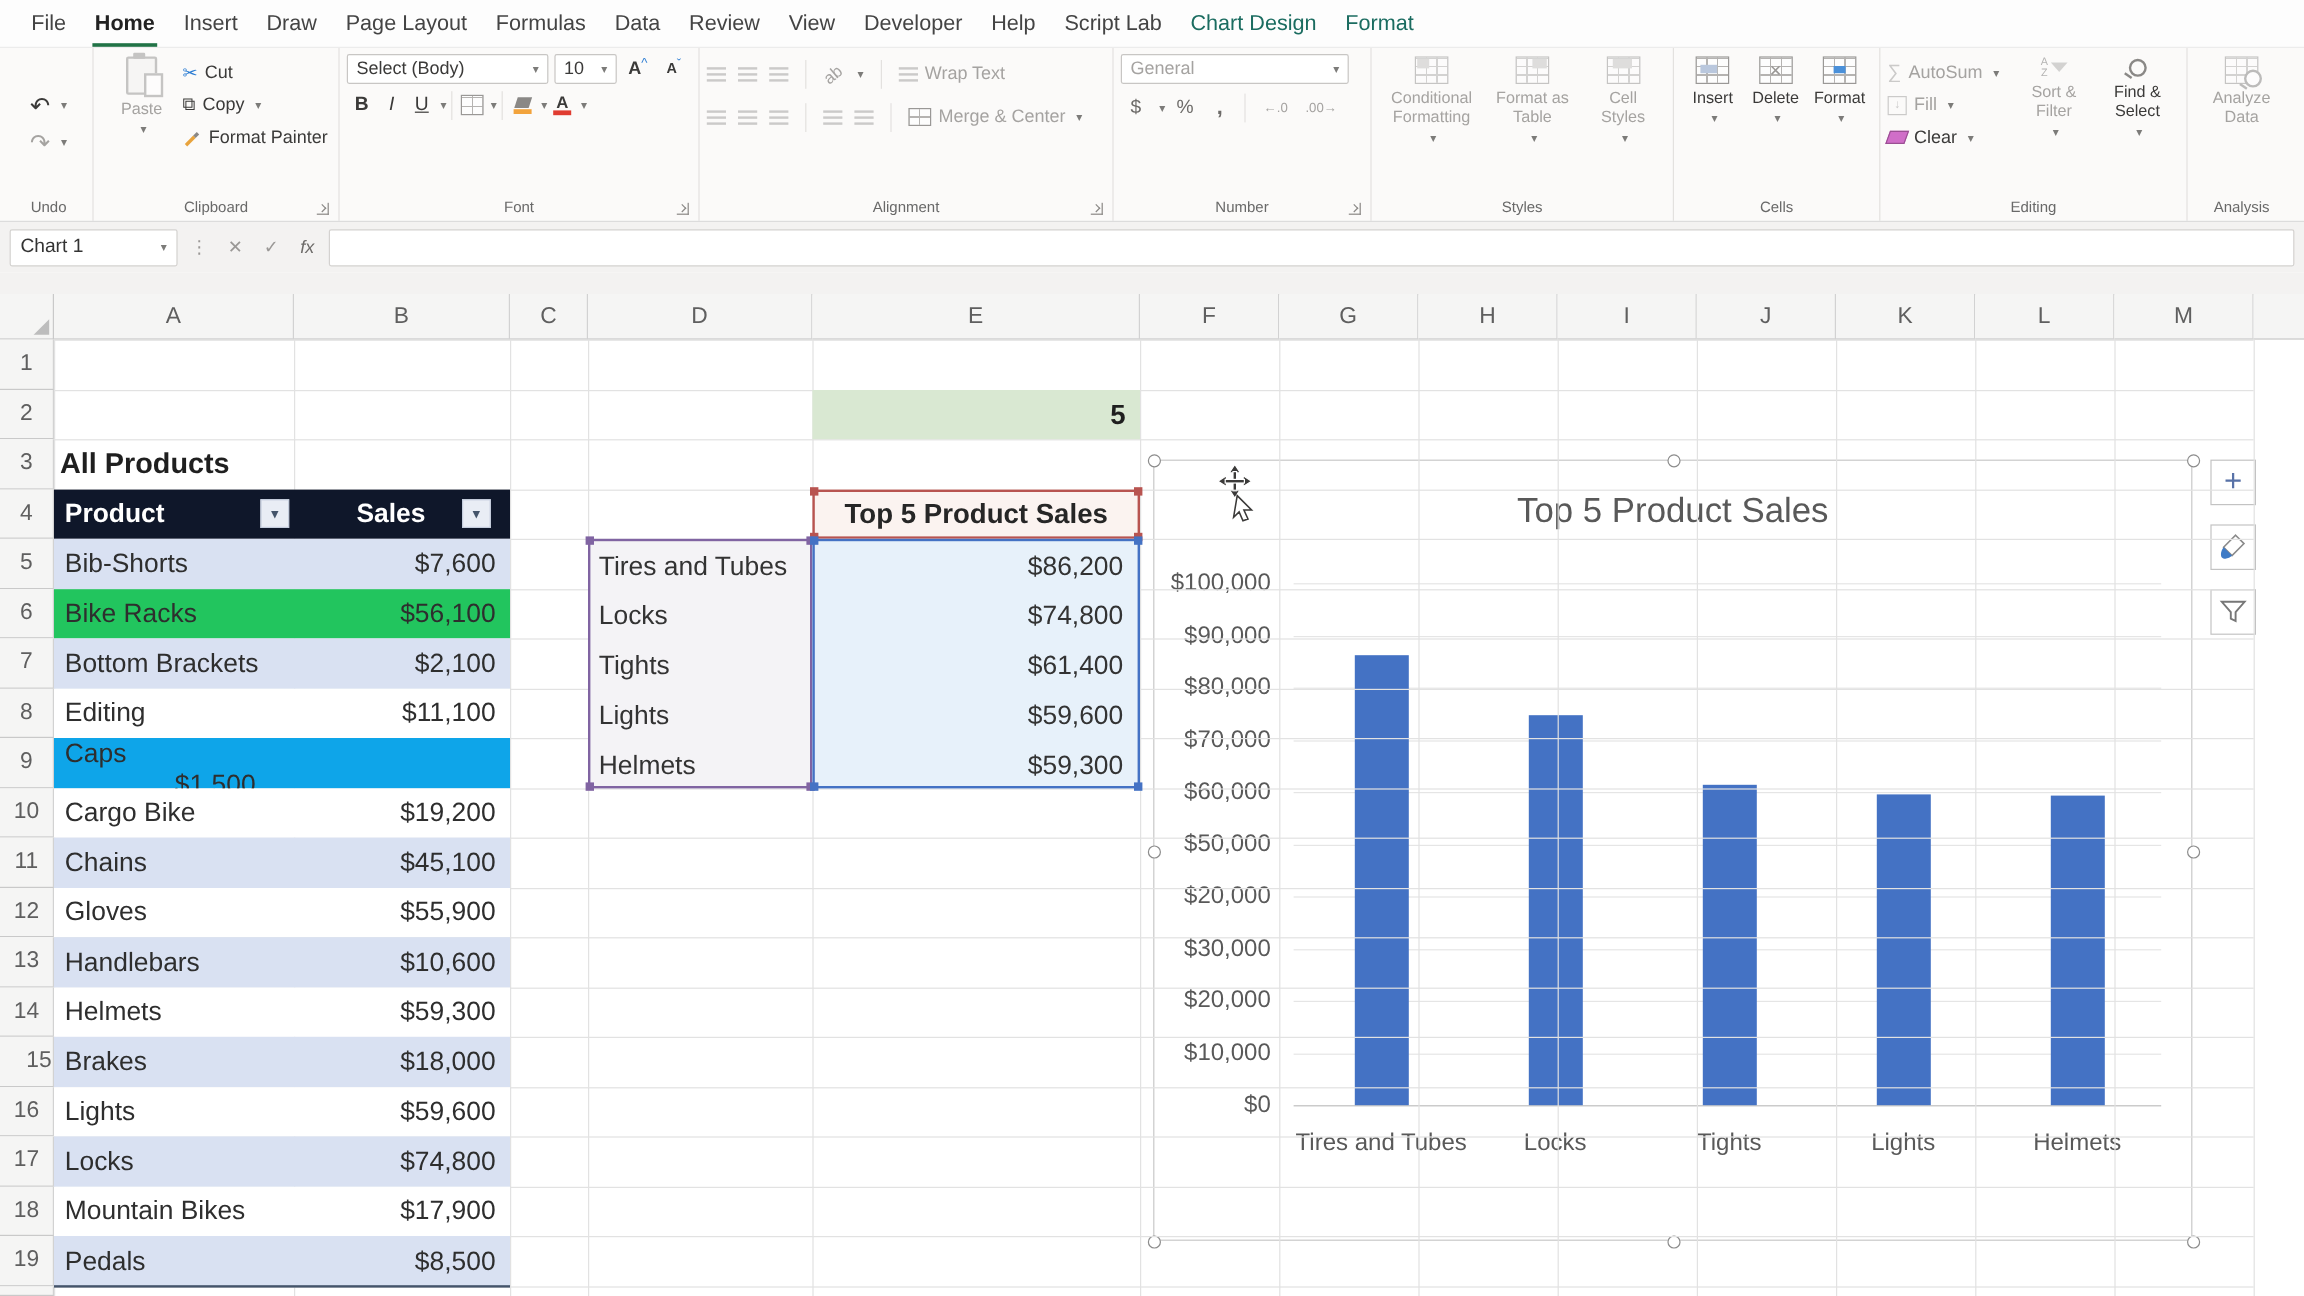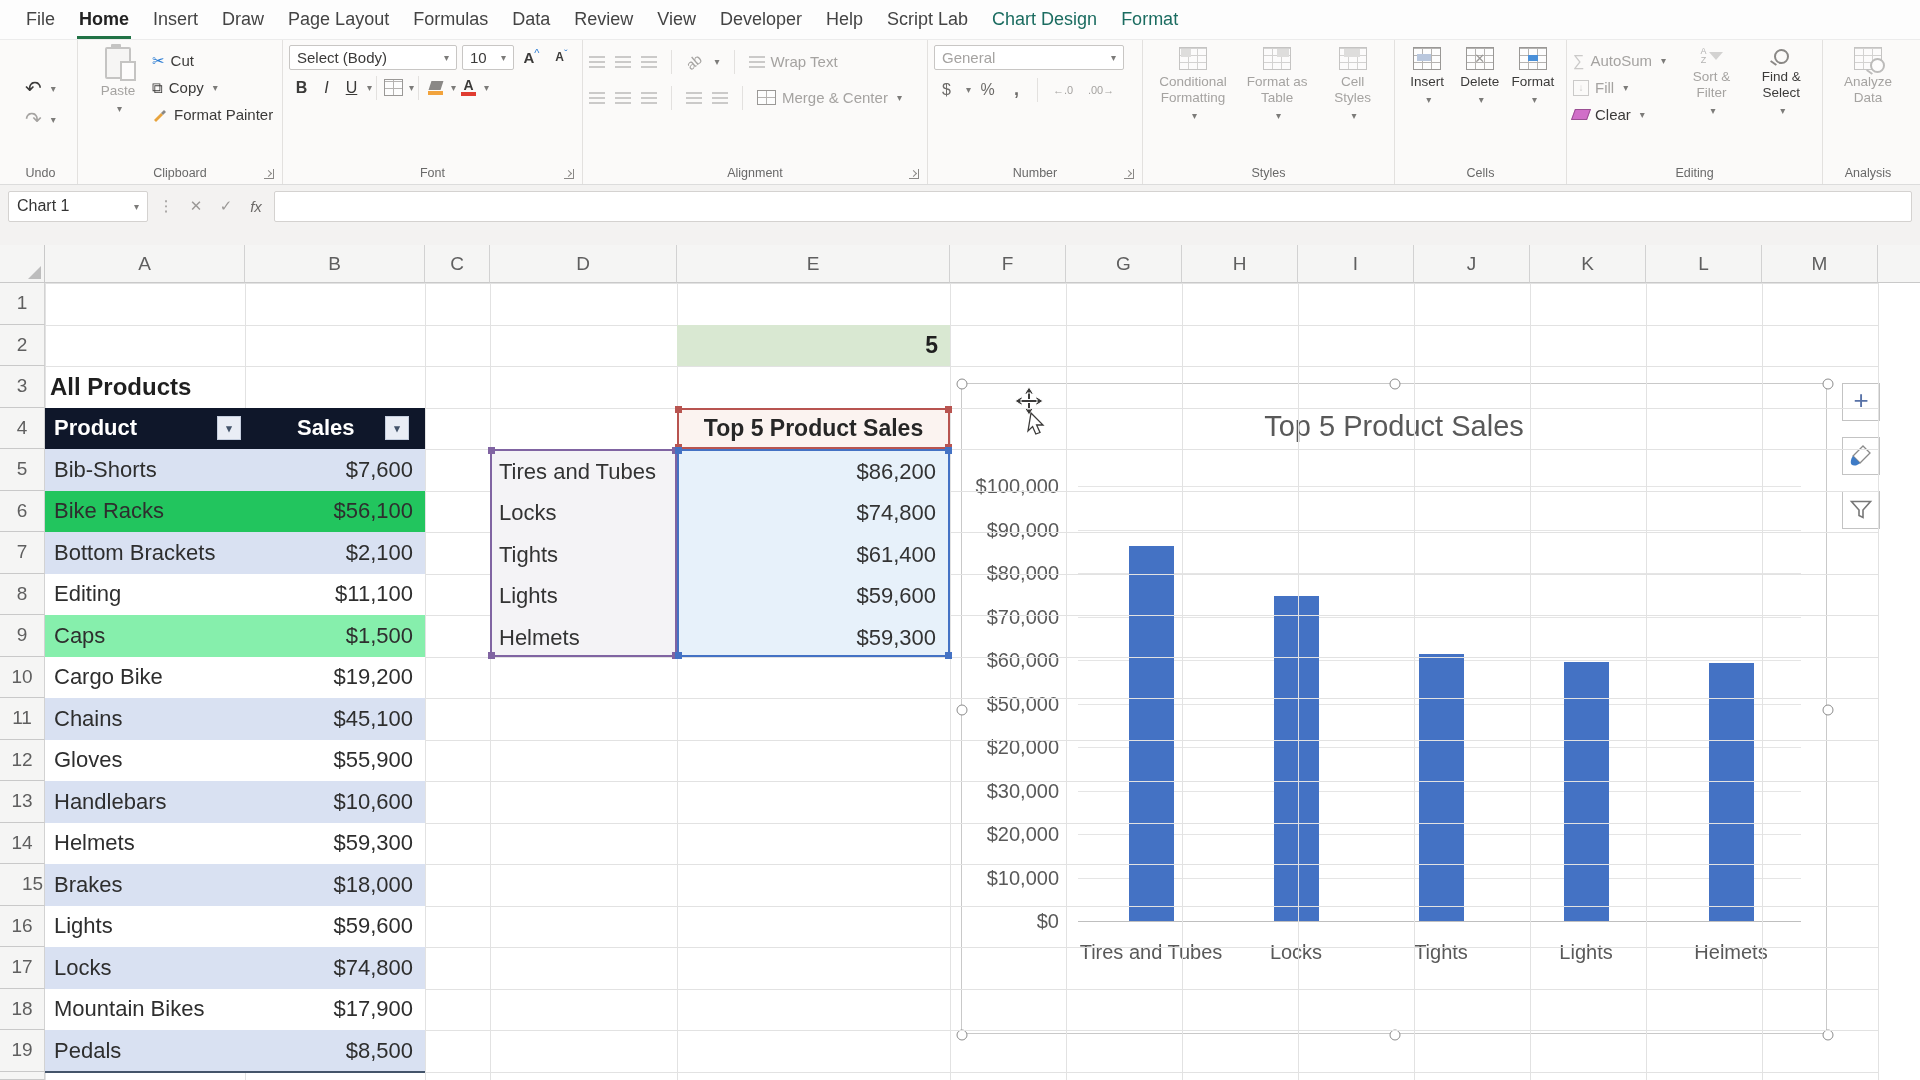--- a/index.html
+++ b/index.html
@@ -608,21 +608,21 @@
       <div class="tcell-b">$56,100</div>
     </div>
     <div class="trow" style="left: 45px; top: 532px; width: 380px; height: 41.5px; background: rgb(217, 225, 242);">
       <div class="tcell-a">Bottom Brackets</div>
       <div class="tcell-b">$2,100</div>
     </div>
     <div class="trow" style="left: 45px; top: 573.5px; width: 380px; height: 41.5px; background: rgb(255, 255, 255);">
       <div class="tcell-a">Editing</div>
       <div class="tcell-b">$11,100</div>
     </div>
-    <div class="trow" style="left: 45px; top: 615px; width: 380px; height: 41.5px; background: #86efac;">
+    <div class="trow" style="left: 45px; top: 615px; width: 380px; height: 41.5px; background: #0ea5e9; flex-direction: column;">
       <div class="tcell-a">Caps</div>
       <div class="tcell-b">$1,500</div>
     </div>
     <div class="trow" style="left: 45px; top: 656.5px; width: 380px; height: 41.5px; background: rgb(255, 255, 255);">
       <div class="tcell-a">Cargo Bike</div>
       <div class="tcell-b">$19,200</div>
     </div>
     <div class="trow" style="left: 45px; top: 698px; width: 380px; height: 41.5px; background: rgb(217, 225, 242);">
       <div class="tcell-a">Chains</div>
       <div class="tcell-b">$45,100</div>

